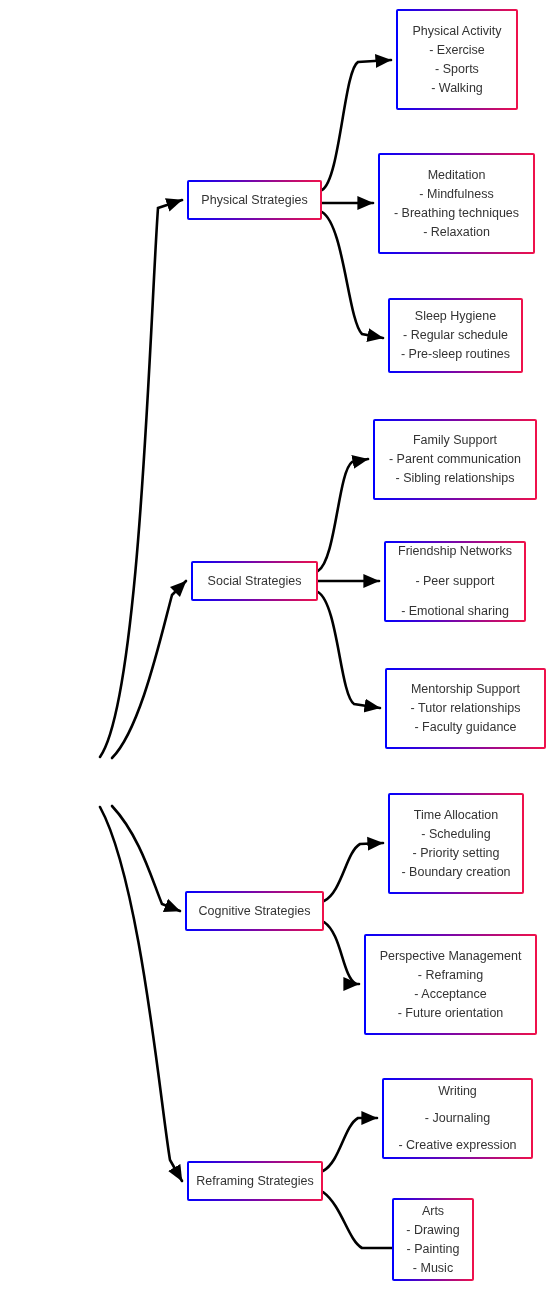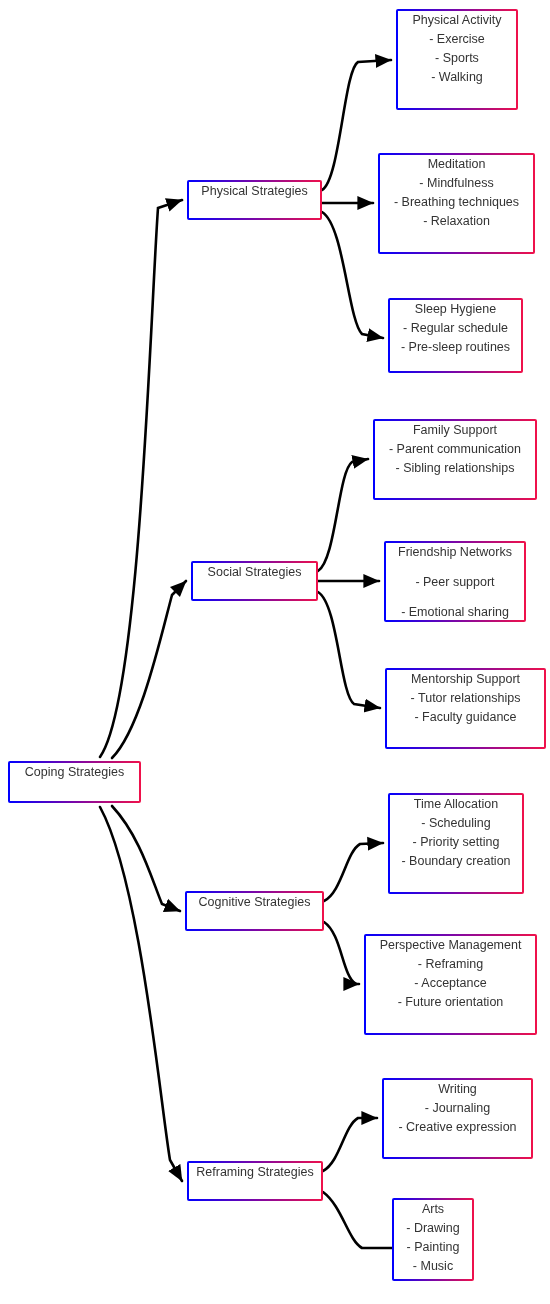--- a/index.html
+++ b/index.html
@@ -25,21 +25,21 @@
   }
   .node {
     position: absolute;
     box-sizing: border-box;
     background: #ffffff;
     border: 2px solid transparent;
     border-radius: 2px;
     display: flex;
     flex-direction: column;
     align-items: center;
-    justify-content: flex-start;
+    justify-content: center;
     text-align: center;
     color: #333333;
     font-size: 12.5px;
     line-height: 19px;
     background-image:
       linear-gradient(#ffffff, #ffffff),
       linear-gradient(90deg, #0000ff 0%, #7a07a8 50%, #f0114a 100%);
     background-origin: border-box;
     background-clip: padding-box, border-box;
     z-index: 2;
@@ -74,23 +74,20 @@
         <path d="M 318 571 C 336 560 338 472 352 462 L 368 459" fill="none" stroke="#000000" stroke-width="2.6" stroke-linecap="round" marker-end="url(#arrow)"></path>
         <path d="M 318 581 L 379 581" fill="none" stroke="#000000" stroke-width="2.6" stroke-linecap="round" marker-end="url(#arrow)"></path>
         <path d="M 318 592 C 338 604 340 694 354 704 L 380 708" fill="none" stroke="#000000" stroke-width="2.6" stroke-linecap="round" marker-end="url(#arrow)"></path>
         <path d="M 324 901 C 342 892 346 852 360 844 L 383 843" fill="none" stroke="#000000" stroke-width="2.6" stroke-linecap="round" marker-end="url(#arrow)"></path>
         <path d="M 324 922 C 342 934 342 976 356 984 L 359 984" fill="none" stroke="#000000" stroke-width="2.6" stroke-linecap="round" marker-end="url(#arrow)"></path>
         <path d="M 323 1171 C 340 1162 344 1126 358 1118 L 377 1118" fill="none" stroke="#000000" stroke-width="2.6" stroke-linecap="round" marker-end="url(#arrow)"></path>
         <path d="M 323 1192 C 342 1206 348 1240 362 1248 L 408 1248" fill="none" stroke="#000000" stroke-width="2.6" stroke-linecap="round" marker-end="url(#arrow)"></path>
       </g>
   </svg>
 
-  <div class="node" id="node-root" style="left: 8px; top: 761px; width: 133px; height: 42px;">
-    <span class="ln title">Coping Strategies</span>
-  </div>
 
   <div id="node-layer">
       <div class="node" style="left: 187px; top: 180px; width: 135px; height: 40px;">
         <span class="ln title">Physical Strategies</span>
       </div>
       <div class="node" style="left: 191px; top: 561px; width: 127px; height: 40px;">
         <span class="ln title">Social Strategies</span>
       </div>
       <div class="node" style="left: 185px; top: 891px; width: 139px; height: 40px;">
         <span class="ln title">Cognitive Strategies</span>
@@ -135,21 +132,21 @@
         <span class="ln">- Scheduling</span>
         <span class="ln">- Priority setting</span>
         <span class="ln">- Boundary creation</span>
       </div>
       <div class="node" style="left: 364px; top: 934px; width: 173px; height: 101px;">
         <span class="ln title">Perspective Management</span>
         <span class="ln">- Reframing</span>
         <span class="ln">- Acceptance</span>
         <span class="ln">- Future orientation</span>
       </div>
-      <div class="node" style="left: 382px; top: 1078px; width: 151px; height: 81px;">
+      <div class="node" style="left: 382px; top: 1078px; width: 151px; height: 81px; gap: 8px;">
         <span class="ln title">Writing</span>
         <span class="ln">- Journaling</span>
         <span class="ln">- Creative expression</span>
       </div>
       <div class="node" style="left: 392px; top: 1198px; width: 82px; height: 83px;">
         <span class="ln title">Arts</span>
         <span class="ln">- Drawing</span>
         <span class="ln">- Painting</span>
         <span class="ln">- Music</span>
       </div>

